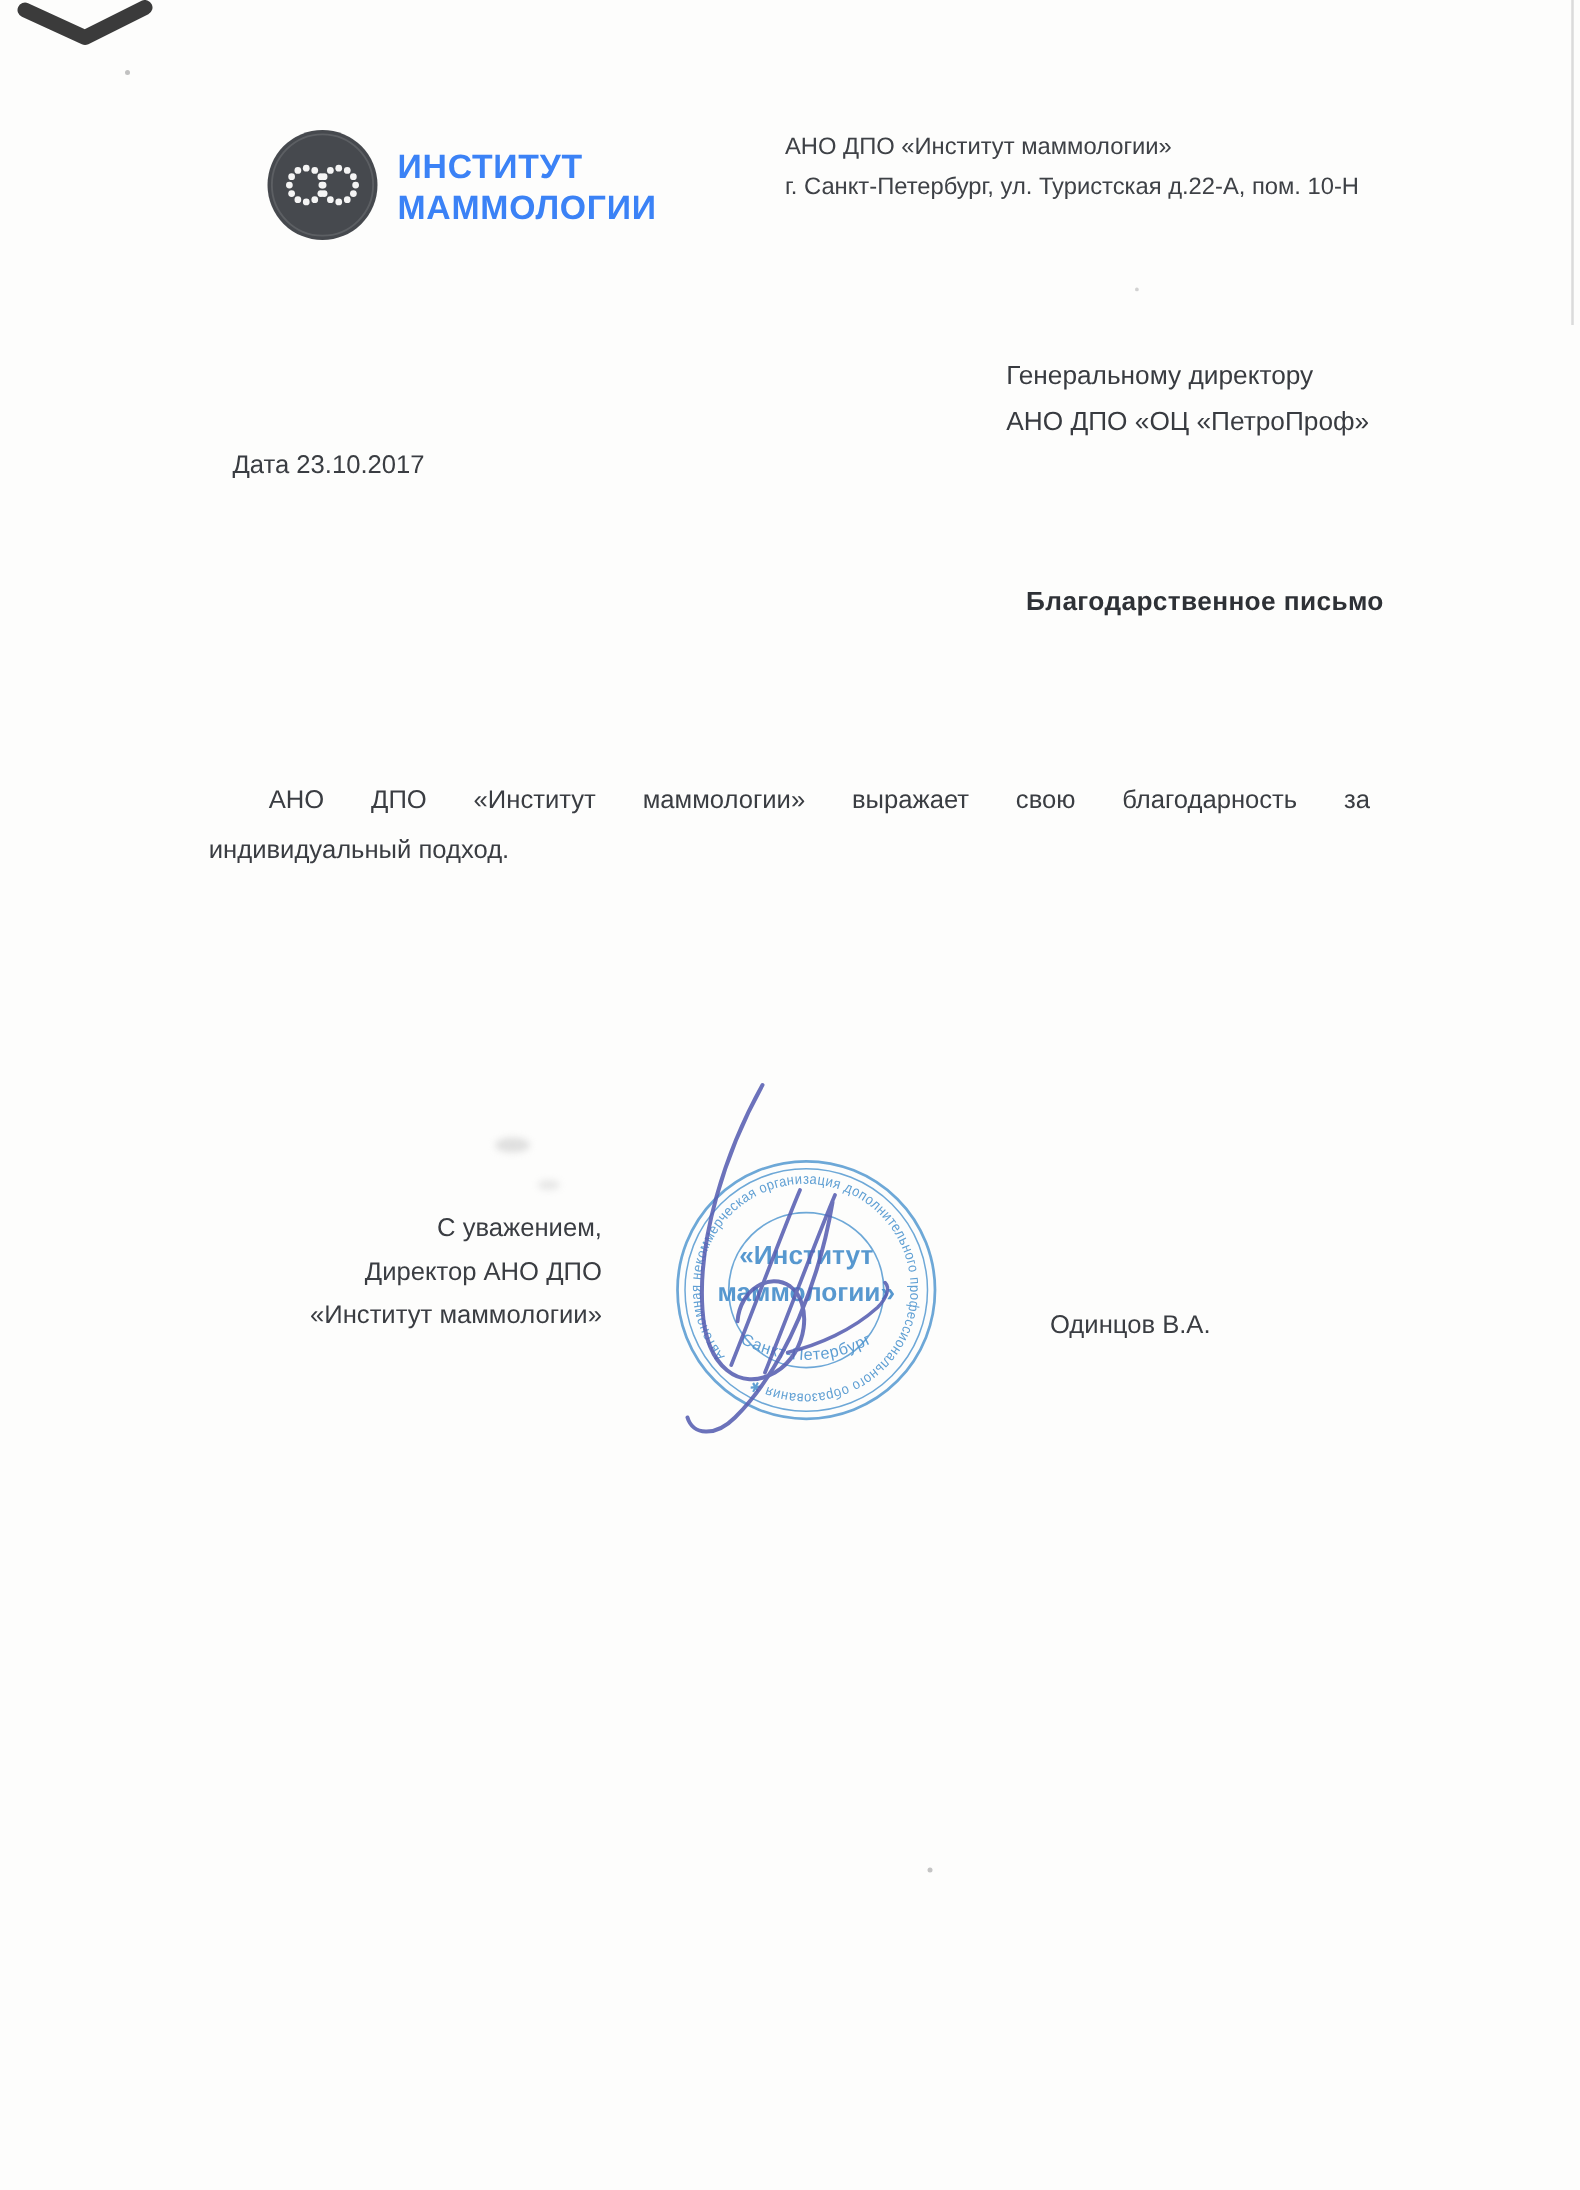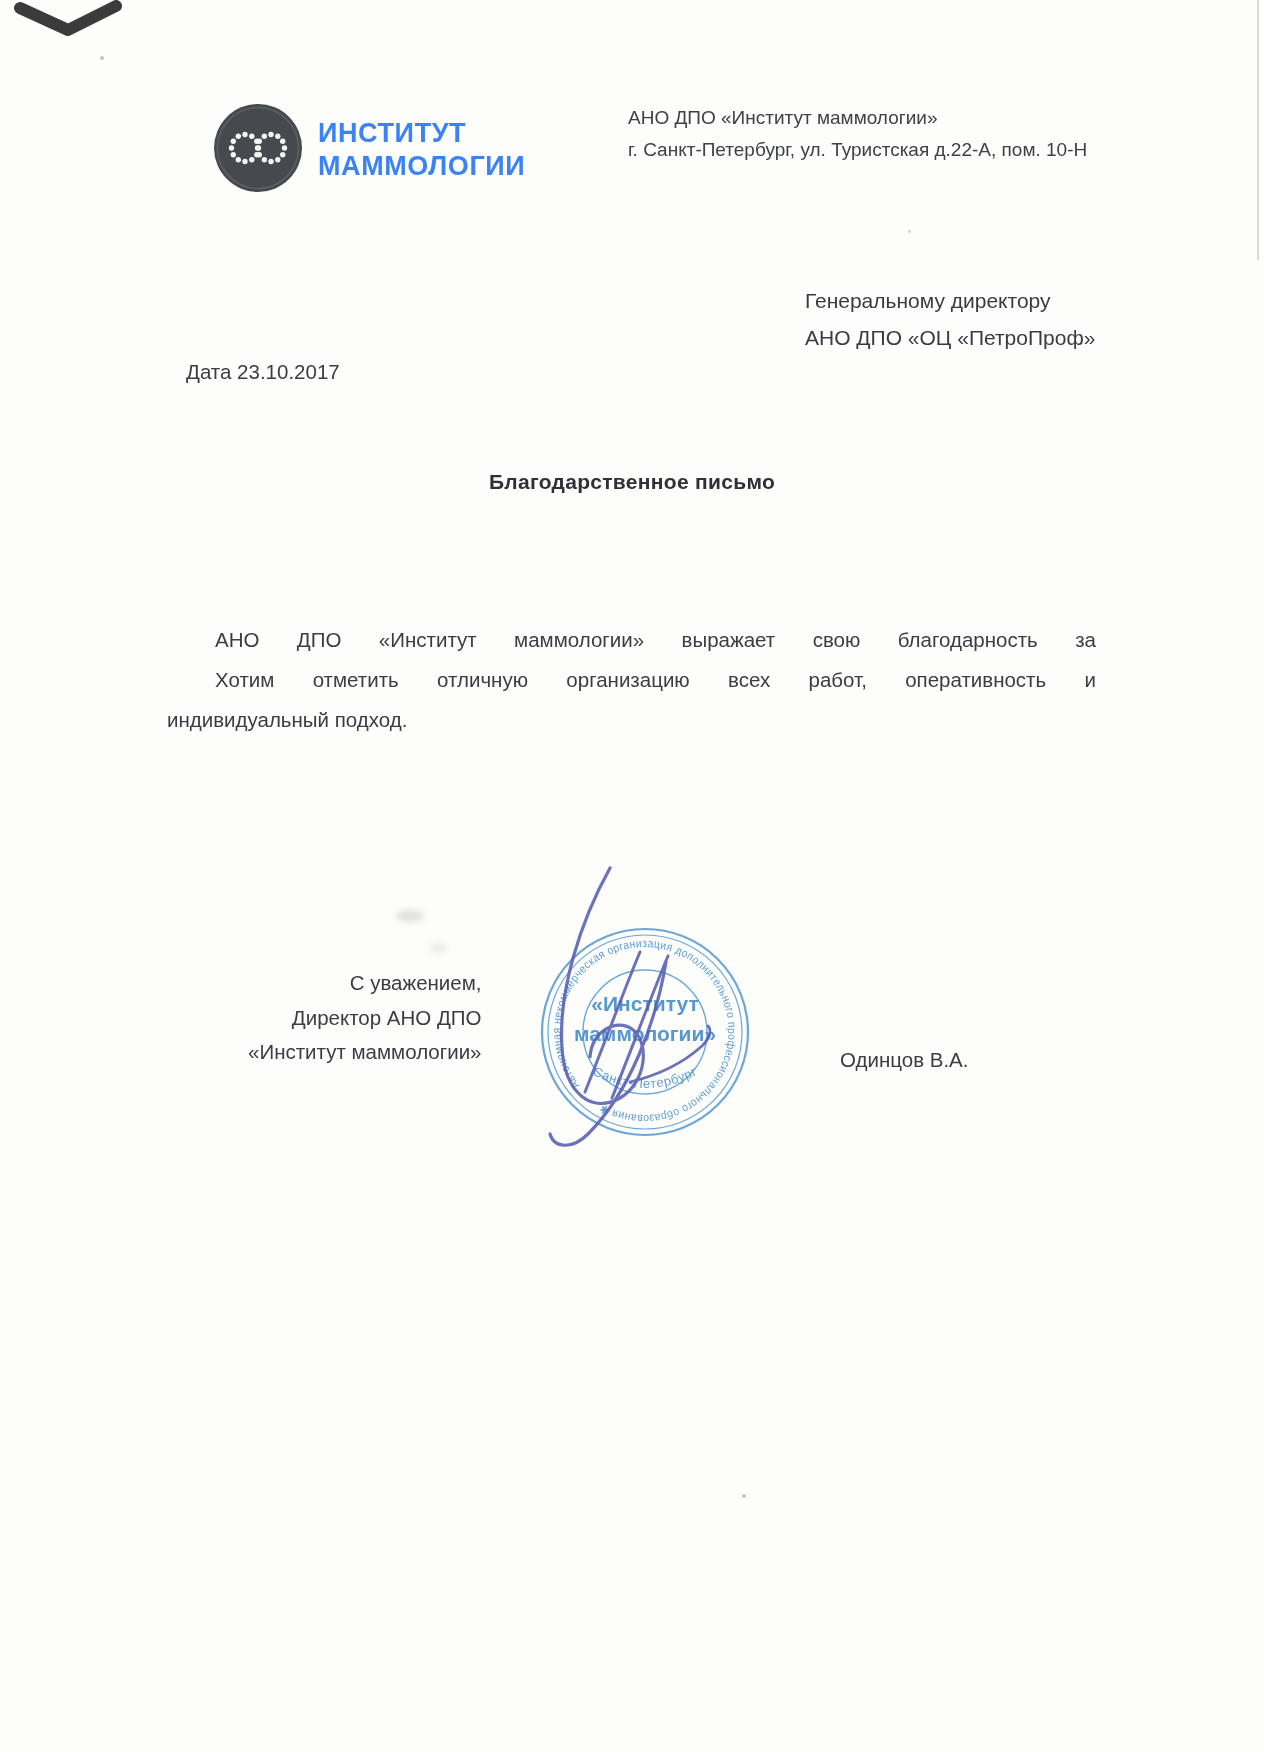--- a/index.html
+++ b/index.html
@@ -25,21 +25,21 @@
   .edge-line { position: absolute; left: 1257px; top: 0; width: 2px; height: 260px; background: #d2d2d2; opacity: .8; }
   
   .logo-icon { position: absolute; left: 213px; top: 103px; width: 90px; height: 90px; }
   .logo-text { position: absolute; left: 318px; top: 117px; font-size: 27px; font-weight: bold;
                line-height: 33px; color: #3b82f6; letter-spacing: .6px; }
   .contact-block { position: absolute; left: 628px; top: 102px; font-size: 19px; line-height: 32px; color: #3e4146; }
   
   .addressee { position: absolute; left: 805px; top: 250px; font-size: 21px; line-height: 37px; color: #383b40; margin-top: 32px; }
   .date-line { position: absolute; left: 186px; top: 360px; font-size: 20.5px; color: #3a3d42; text-align: center; }
   
-  .doc-title { position: absolute; left: 157px; top: 470px; width: 950px; text-align: center;
+  .doc-title { position: absolute; left: 157px; top: 470px; width: 950px; text-align: right;
                font-size: 21px; font-weight: bold; letter-spacing: .3px; color: #2e3136; }
   .salutation { position: absolute; left: 167px; top: 575px; width: 929px; text-align: center; font-size: 20.5px; }
   .body-block { position: absolute; left: 167px; top: 620px; width: 929px; font-size: 20.5px; line-height: 40px; }
   .jline { text-align: justify; text-align-last: justify; }
   .indent { padding-left: 48px; }
   
   .signoff { position: absolute; left: 248px; top: 966px; font-size: 20.5px; line-height: 34.5px; text-align: right; }
   .signer-name { position: absolute; left: 840px; top: 1048px; font-size: 20.5px; }
   .stamp-wrap { position: absolute; left: 470px; top: 852px; width: 360px; height: 360px; }
   .ring-text { font-size: 11.5px; letter-spacing: .4px; }
@@ -106,21 +106,20 @@
     <div>АНО ДПО «ОЦ «ПетроПроф»</div>
   </div>
 
   <div class="date-line">Дата 23.10.2017</div>
 
   <div class="doc-title">Благодарственное письмо</div>
 
 
   <div class="body-block">
     <div class="jline indent">АНО ДПО «Институт маммологии» выражает свою благодарность за</div>
-    <div class="jline indent">Хотим отметить отличную организацию всех работ, оперативность и</div>
     <div>индивидуальный подход.</div>
   </div>
 
   <div class="signoff">
     <div>С уважением,</div>
     <div>Директор АНО ДПО</div>
     <div>«Институт маммологии»</div>
   </div>
 
   <svg class="stamp-wrap" viewBox="0 0 360 360">

